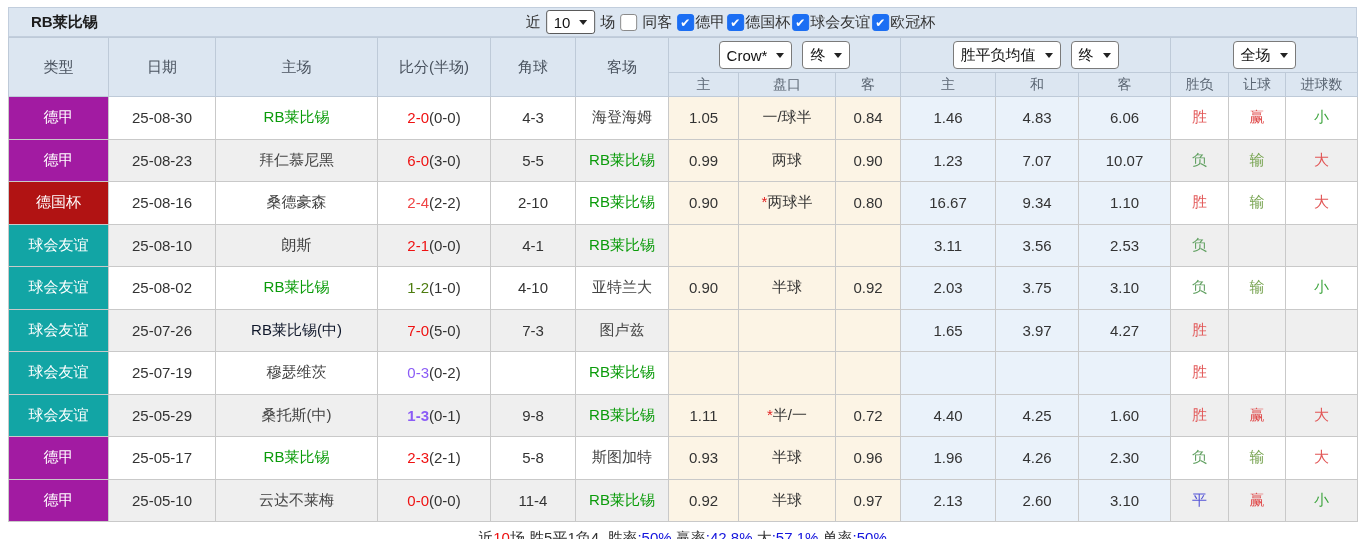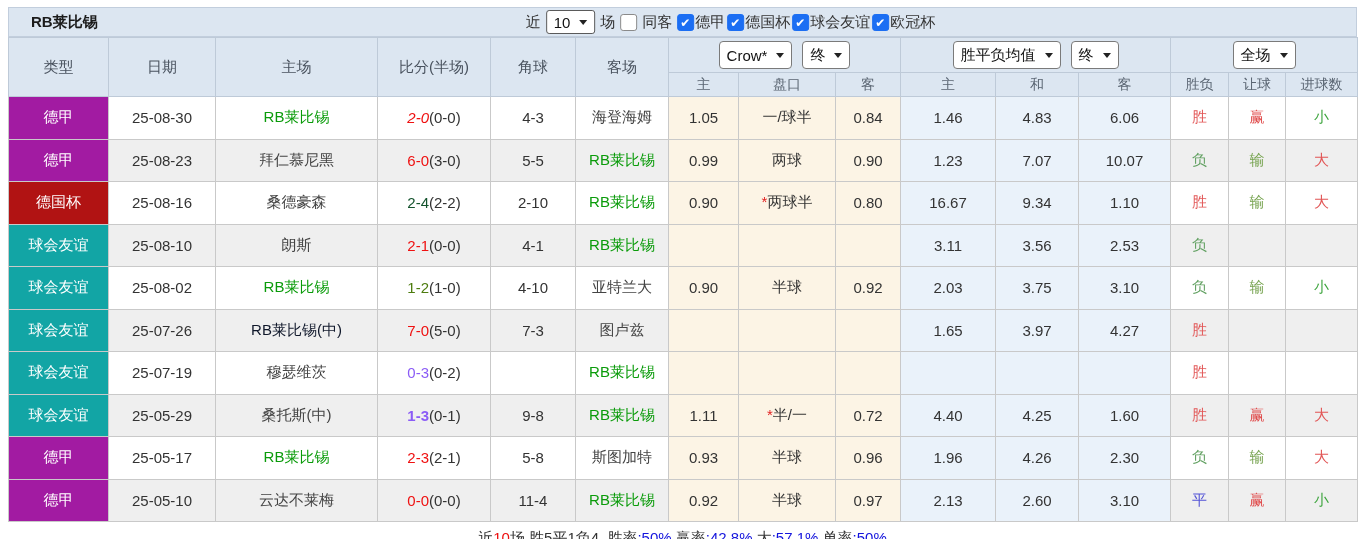--- a/index.html
+++ b/index.html
@@ -153,21 +153,21 @@
         <th class="sub-th">胜负</th>
         <th class="sub-th">让球</th>
         <th class="sub-th">进球数</th>
       </tr>
     </thead>
     <tbody>
         <tr class="odd">
           <td class="type" style="background: rgb(162, 27, 162);">德甲</td>
           <td class="date">25-08-30</td>
           <td class="team" style="color: rgb(10, 155, 10);">RB莱比锡</td>
-          <td class="score"><span class="score-main" style="color: rgb(239, 17, 17); font-style: italic;">2-0</span><span class="score-half">(0-0)</span></td>
+          <td class="score"><span class="score-main" style="color: rgb(239, 17, 17);">2-0</span><span class="score-half">(0-0)</span></td>
           <td class="corner">4-3</td>
           <td class="team">海登海姆</td>
           <td class="cream">1.05</td>
           <td class="cream">一/球半</td>
           <td class="cream">0.84</td>
           <td class="blue">1.46</td>
           <td class="blue">4.83</td>
           <td class="blue">6.06</td>
           <td class="outcome" style="color: rgb(226, 87, 87);">胜</td>
           <td class="outcome" style="color: rgb(224, 75, 75);">赢</td>
@@ -187,21 +187,21 @@
           <td class="blue">7.07</td>
           <td class="blue">10.07</td>
           <td class="outcome" style="color: rgb(97, 160, 97);">负</td>
           <td class="outcome" style="color: rgb(118, 163, 79);">输</td>
           <td class="outcome" style="color: rgb(226, 87, 87);">大</td>
         </tr>
         <tr class="odd">
           <td class="type" style="background: rgb(177, 19, 19);">德国杯</td>
           <td class="date">25-08-16</td>
           <td class="team">桑德豪森</td>
-          <td class="score"><span class="score-main" style="color: #14532d; text-align: center;">2-4</span><span class="score-half">(2-2)</span></td>
+          <td class="score"><span class="score-main" style="color: #ef4444; text-align: center;">2-4</span><span class="score-half">(2-2)</span></td>
           <td class="corner">2-10</td>
           <td class="team" style="color: rgb(10, 155, 10);">RB莱比锡</td>
           <td class="cream">0.90</td>
           <td class="cream"><span class="star">*</span>两球半</td>
           <td class="cream">0.80</td>
           <td class="blue">16.67</td>
           <td class="blue">9.34</td>
           <td class="blue">1.10</td>
           <td class="outcome" style="color: rgb(226, 87, 87);">胜</td>
           <td class="outcome" style="color: rgb(118, 163, 79);">输</td>

